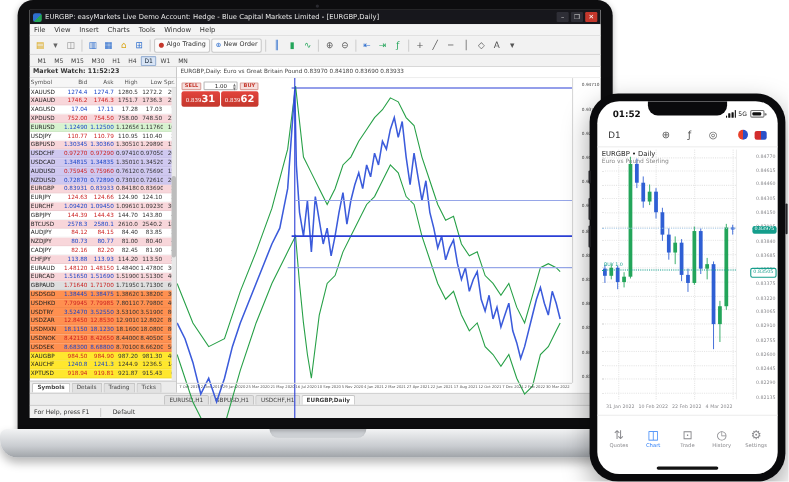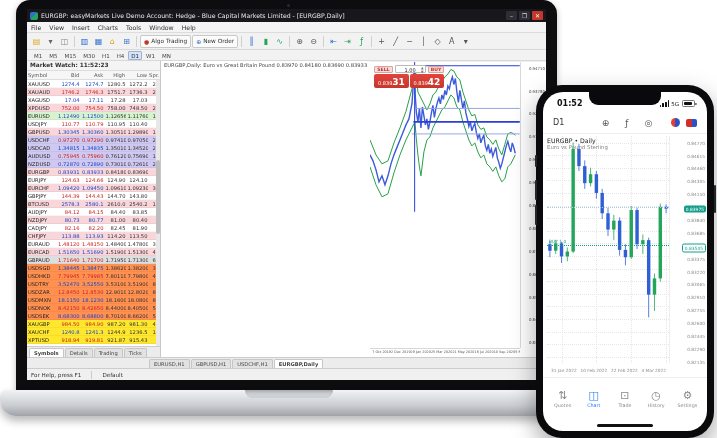--- a/index.html
+++ b/index.html
@@ -46,21 +46,21 @@
   .t-u{color:#1a46c8;} .t-d{color:#cc2222;}
   .bg-w{background:#fff;} .bg-p{background:#f8d6da;} .bg-g{background:#d7f2cf;}
   .bg-v{background:#cfc8f0;} .bg-o{background:#ff9050;} .bg-y{background:#ffe72e;} .bg-s{background:#dedede;}
   .mw-scroll{position:absolute;right:0;top:0;width:4px;height:100%;background:#e8e8e8;}
   .mw-thumb{position:absolute;right:0;top:30%;width:4px;height:28%;background:#bdbdbd;border-radius:2px;}
   .mw-tabs{height:11px;background:#ececec;border-top:1px solid #ccc;display:flex;align-items:flex-end;padding:0 2px;gap:1px;flex:none;}
   .mtab{font-size:5.2px;padding:1px 4px;border:1px solid #c6c6c6;border-bottom:none;border-radius:2px 2px 0 0;background:#e2e2e2;color:#444;}
   .mtab.active{background:#fff;font-weight:bold;}
 
   
-  .chartcol{flex:1;position:relative;background:#fff;min-width:0;display:flex;}
+  .chartcol{flex:1;position:relative;background:#fff;min-width:0;display:flex;flex-direction:column;}
   .chart-info{height:9px;font-size:5.2px;color:#444;padding:1px 3px;white-space:nowrap;overflow:hidden;flex:none;}
   .chart-canvas{flex:1;position:relative;min-height:0;border-top:1px solid #eee;}
   .chart-svg{position:absolute;left:0;top:0;right:26px;bottom:9px;}
   .yaxis{position:absolute;right:0;top:0;bottom:9px;width:26px;border-left:1px solid #d8d8d8;}
   .ylab{position:absolute;right:1px;transform:translateY(-50%);font-size:3.9px;color:#444;}
   .xaxis{position:absolute;left:0;right:26px;bottom:0;height:9px;border-top:1px solid #d8d8d8;display:flex;justify-content:space-between;padding:1px 2px;overflow:hidden;}
   .xlab{font-size:3.4px;color:#555;white-space:nowrap;}
   
   .oneclick{position:absolute;left:4px;top:3px;width:70px;z-index:5;}
   .oc-top{display:flex;align-items:center;gap:2px;}
@@ -498,21 +498,21 @@
                   <span class="oc-lot"><span>1.00</span><span class="oc-arrows">▲<br>▼</span></span>
                   <span class="oc-side">BUY</span>
                 </div>
                 <div class="oc-prices">
                   <div class="oc-px">
                     <span class="oc-sm">0.839</span>
                       <span class="oc-bg">31</span>
                   </div>
                   <div class="oc-px">
                     <span class="oc-sm">0.839</span>
-                      <span class="oc-bg">42</span>
+                      <span class="oc-bg">62</span>
                   </div>
                 </div>
               </div>
               <svg class="chart-svg" id="bigsvg" viewBox="0 0 100 100" preserveAspectRatio="none">
                   <polyline points="0,52 4,62 8,68 12,66 16,54 20,44 24,33 28,18 30,2 32,20 34,24 36,28 38,32 40,28 42,22 44,20 46,16 48,13 50,10 52,8 54,5 56,6 58,10 60,12 62,20 64,26 66,32 68,36 70,35 72,42 74,45 76,44 78,50 80,52 82,55 84,52 86,58 88,62 90,55 92,48 94,47 96,48 97,49" fill="none" stroke="#27a047" stroke-width="1" vector-effect="non-scaling-stroke"></polyline>
                   <polyline points="0,70 4,82 8,90 12,88 16,74 20,62 24,52 28,44 30,40 31,52 32,62 33,70 34,76 36,60 38,52 40,50 42,44 44,40 46,36 48,32 50,30 52,26 54,22 56,24 58,30 60,32 62,40 64,46 66,52 68,56 70,54 72,60 74,64 76,62 78,68 80,70 82,73 84,70 86,76 88,80 90,78 92,70 94,68 96,64 97,62" fill="none" stroke="#27a047" stroke-width="1" vector-effect="non-scaling-stroke"></polyline>
                   <polyline points="0,62 2,66 4,72 6,80 8,76 10,82 12,76 14,68 16,62 18,57 20,52 22,47 24,42 26,38 27,33 28,28 29,14 29.8,3 30.2,22 31,34 32,40 33,31 34,44 35,30 36,36 37,42 38,38 39,45 40,40 41,34 42,29 43,37 44,31 45,27 46,24 47,28 48,22 49,25 50,19 51,22 52,16 53,18 54,13 55,10 56,15 57,11 58,20 59,27 60,19 61,25 62,31 63,26 64,34 65,38 66,43 67,40 68,46 69,43 70,41 71,47 72,51 73,48 74,54 75,51 76,49 77,56 78,59 79,55 80,61 81,58 82,63 83,60 84,57 85,64 86,67 87,71 88,68 89,64 90,60 91,56 92,53 93,57 94,60 95,54 96,57 97,61" fill="none" stroke="#3b5bdb" stroke-width="1.4" vector-effect="non-scaling-stroke"></polyline>
                   <line x1="29" y1="2.5" x2="100" y2="2.5" stroke="#2b3fd6" stroke-width="1" vector-effect="non-scaling-stroke"></line>
                   <line x1="30" y1="31" x2="100" y2="31" stroke="#96a6e8" stroke-width="1" vector-effect="non-scaling-stroke"></line>
                   <line x1="29" y1="40" x2="100" y2="40" stroke="#2b3fd6" stroke-width="1.6" vector-effect="non-scaling-stroke"></line>

